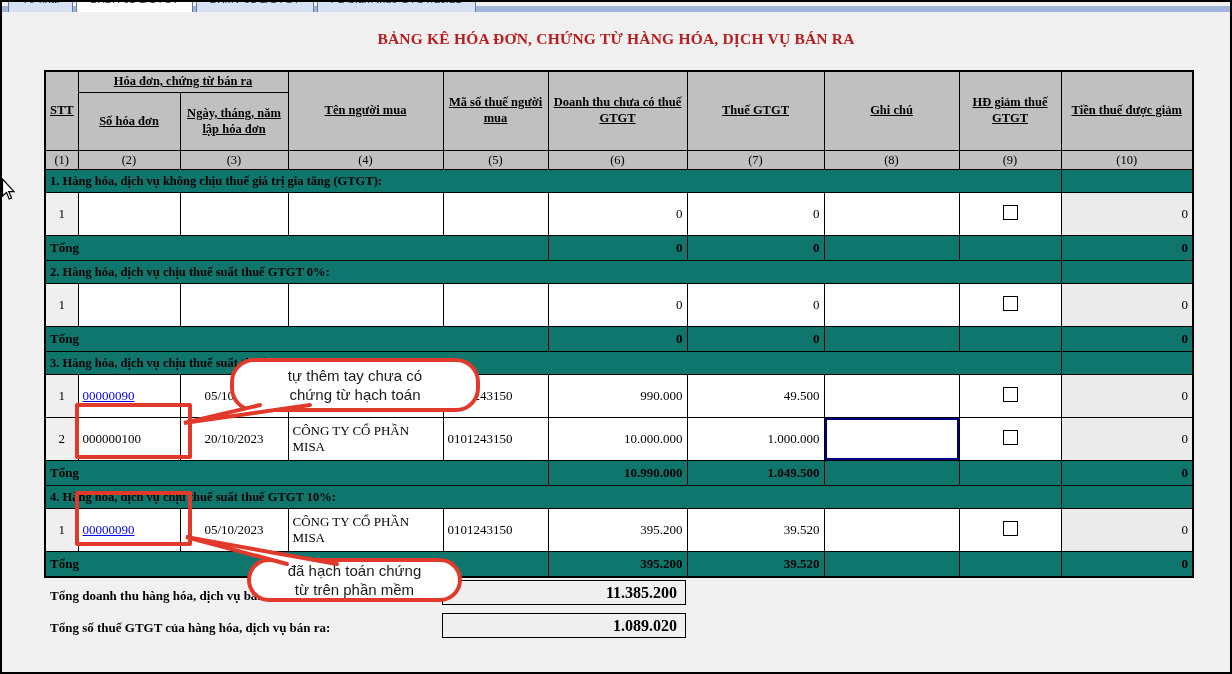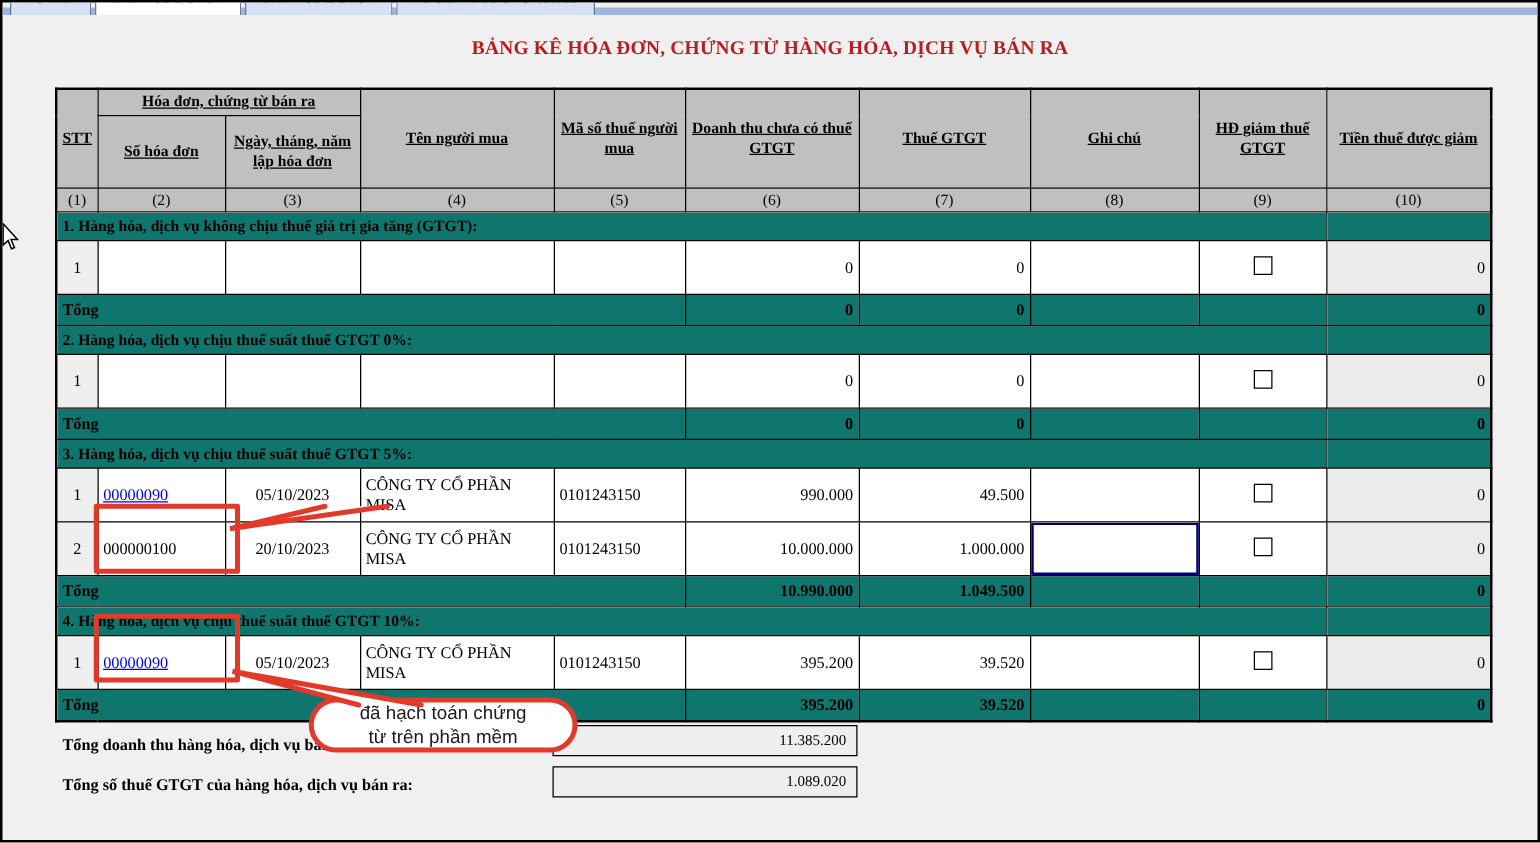--- a/index.html
+++ b/index.html
@@ -35,21 +35,21 @@
   .r{text-align:right;}
   .c{text-align:center;}
   .link{color:#0000EE;text-decoration:underline;cursor:pointer;}
   .cbcell{text-align:center;}
   .cb{display:inline-block;width:13px;height:13px;border:1px solid #000;background:#fff;}
   .sel{box-shadow:inset 0 0 0 2px #000080;}
 
   
   .sumlabel{position:absolute;left:48px;font-weight:bold;font-size:13px;z-index:2;}
   .sumbox{position:absolute;left:440px;width:244px;height:25px;box-sizing:border-box;
-    background:#EFEFEF;border:1px solid #000;font-weight:normal;font-size:12px;
+    background:#EFEFEF;border:1px solid #000;font-weight:bold;font-size:16px;
     text-align:right;line-height:23px;padding-right:8px;z-index:2;}
 
   
   .redbox{position:absolute;border:4px solid #E13A2B;border-radius:2px;z-index:5;pointer-events:none;}
   .bubble{position:absolute;background:#fff;border:4px solid #E13A2B;border-radius:24px;
     z-index:7;display:flex;align-items:center;justify-content:center;text-align:center;
     font:15px/1.3 "Liberation Sans",sans-serif;color:#1A1A1A;box-sizing:border-box;}
   .tail{position:absolute;z-index:8;pointer-events:none;}
   .cursor{position:absolute;z-index:9;pointer-events:none;}
 </style>
@@ -228,20 +228,21 @@
     </table>
 
   <div class="sumlabel" style="top:586px">Tổng doanh thu hàng hóa, dịch vụ bán ra:</div>
   <div class="sumbox" style="top:578px">11.385.200</div>
   <div class="sumlabel" style="top:618px">Tổng số thuế GTGT của hàng hóa, dịch vụ bán ra:</div>
   <div class="sumbox" style="top:611px">1.089.020</div>
 
   <div class="redbox" style="left:73px;top:401px;width:109px;height:48px"></div>
   <div class="redbox" style="left:73px;top:489px;width:109px;height:47px"></div>
 
+  <div class="bubble" style="left:228px;top:356px;width:250px;height:54px;padding:6px 38px">tự thêm tay chưa có chứng từ hạch toán</div>
   <svg class="tail" style="left:175px;top:398px" width="140" height="30" viewBox="0 0 140 30">
     <path d="M83,5 L7,23 L133,5" fill="#FFFFFF" stroke="#E13A2B" stroke-width="4" stroke-linecap="round"></path>
   </svg>
 
   <div class="bubble" style="left:245px;top:556px;width:215px;height:44px;padding:6px 28px">đã hạch toán chứng từ trên phần mềm</div>
   <svg class="tail" style="left:178px;top:528px" width="165" height="38" viewBox="0 0 165 38">
     <path d="M107,34 L6,7 L157,34" fill="#FFFFFF" stroke="#E13A2B" stroke-width="4" stroke-linecap="round"></path>
   </svg>
 
   <svg class="cursor" style="left:-1px;top:176px" width="16" height="24" viewBox="0 0 16 24">

